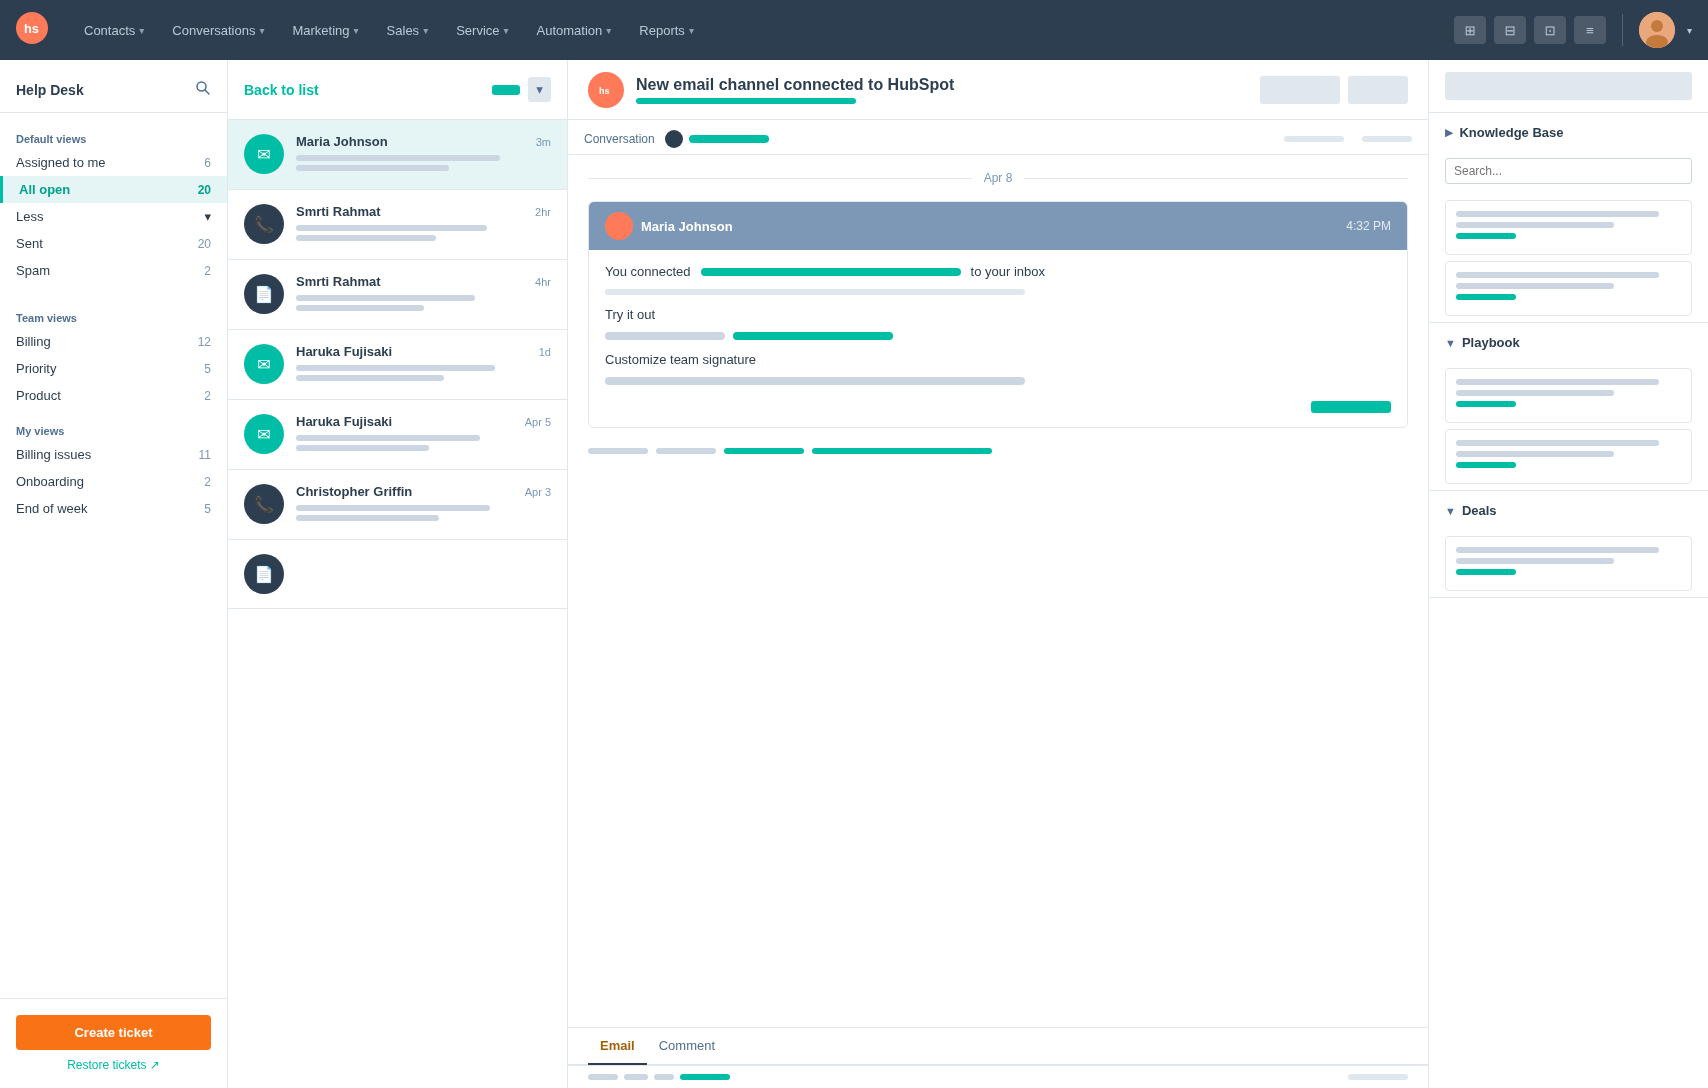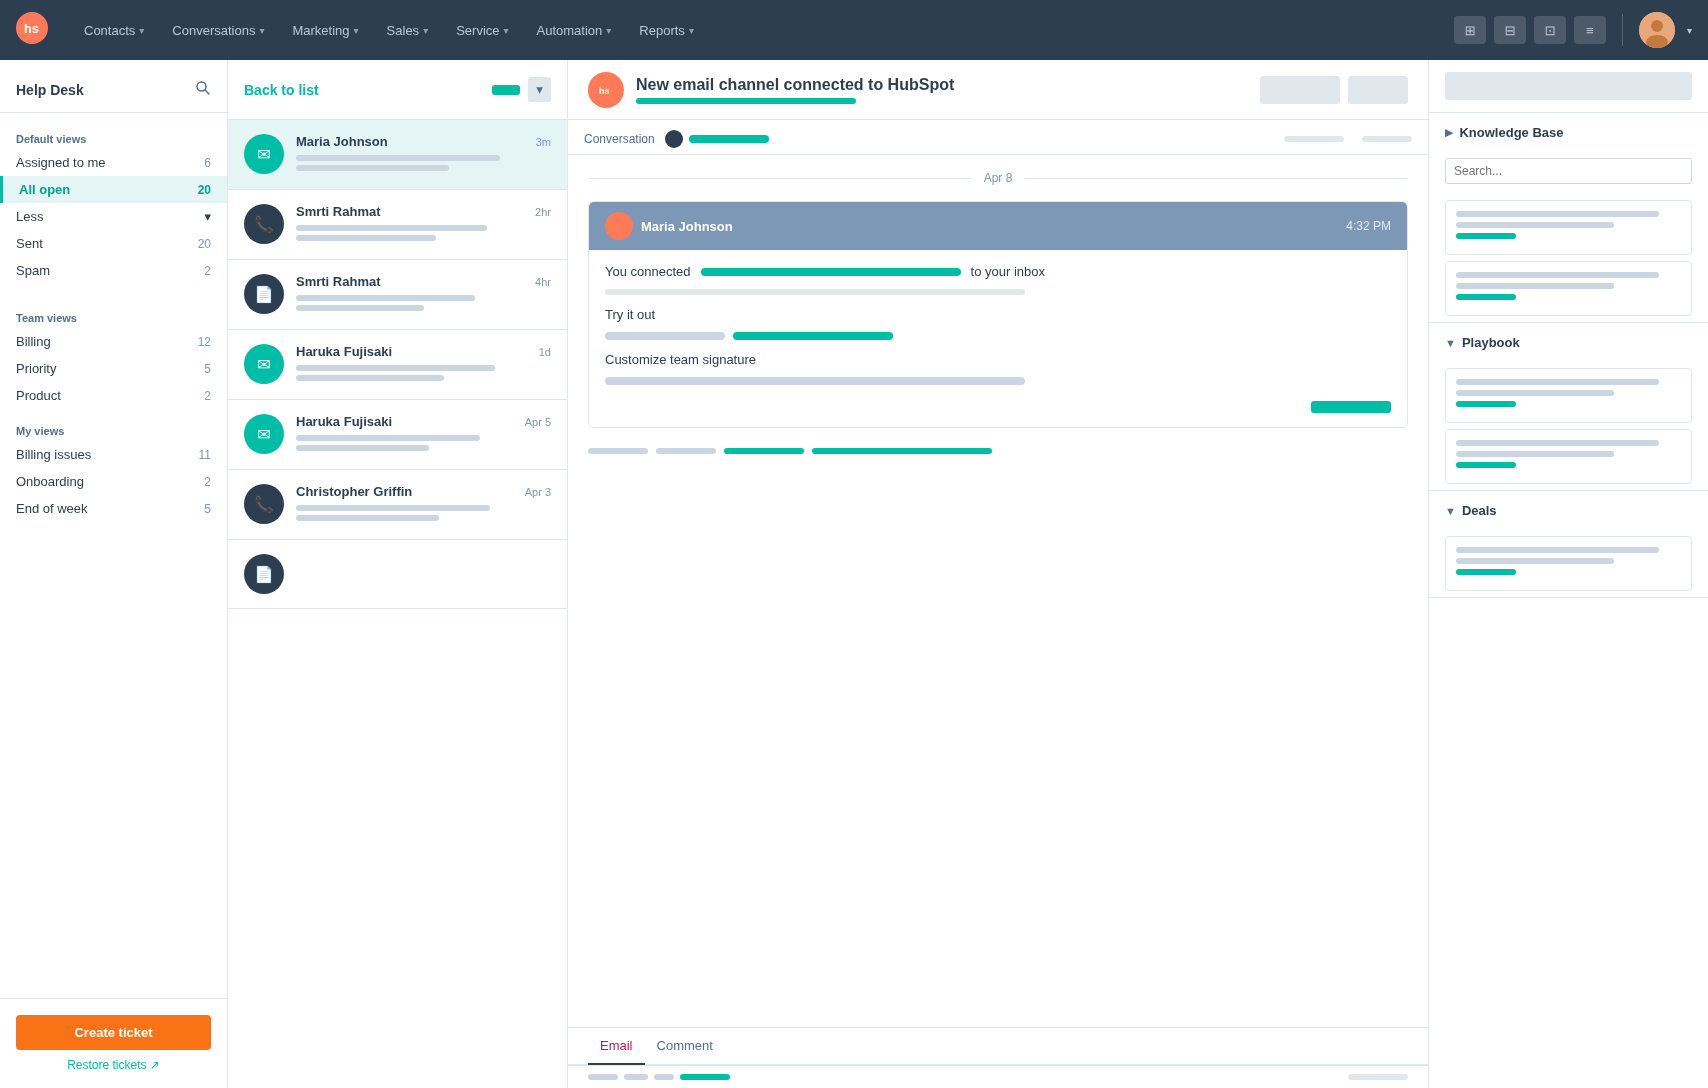--- a/index.html
+++ b/index.html
@@ -133,21 +133,21 @@
     }
     .action-btn.teal { background: #00bda5; color: #fff; }
     .reply-mini-bar { height: 6px; width: 40px; border-radius: 3px; }
     .reply-mini-bar.gray { background: #cbd6e2; }
     .reply-mini-bar.teal { background: #00bda5; }
     .compose-area { border-top: 1px solid #e1e8ed; }
     .compose-tabs { display: flex; border-bottom: 1px solid #e1e8ed; padding: 0 20px; }
     .compose-tab {
       padding: 10px 12px; font-size: 13px; cursor: pointer; color: #516f90; border-bottom: 2px solid transparent; margin-bottom: -1px;
     }
-    .compose-tab.active { color: #be185d; font-weight: 400; border-bottom-color: #2d3e50; }
+    .compose-tab.active { color: #a16207; font-weight: 700; border-bottom-color: #2d3e50; }
     .compose-input { padding: 12px 20px; color: #b0c3d5; font-size: 13px; min-height: 60px; }
     .compose-footer { display: flex; align-items: center; justify-content: space-between; padding: 8px 20px; border-top: 1px solid #e1e8ed; }
     .compose-footer-left { display: flex; gap: 6px; }
     .compose-footer-mini { height: 6px; border-radius: 3px; background: #cbd6e2; }
     .compose-footer-mini.teal { background: #00bda5; width: 50px; }
     .compose-footer-mini.w30 { width: 30px; }
     .compose-footer-mini.w24 { width: 24px; }
     .compose-footer-mini.w20 { width: 20px; }
     .compose-send-btn {
       background: #00bda5; color: #fff; border: none; padding: 6px 20px; border-radius: 3px; font-size: 12px; cursor: pointer;

